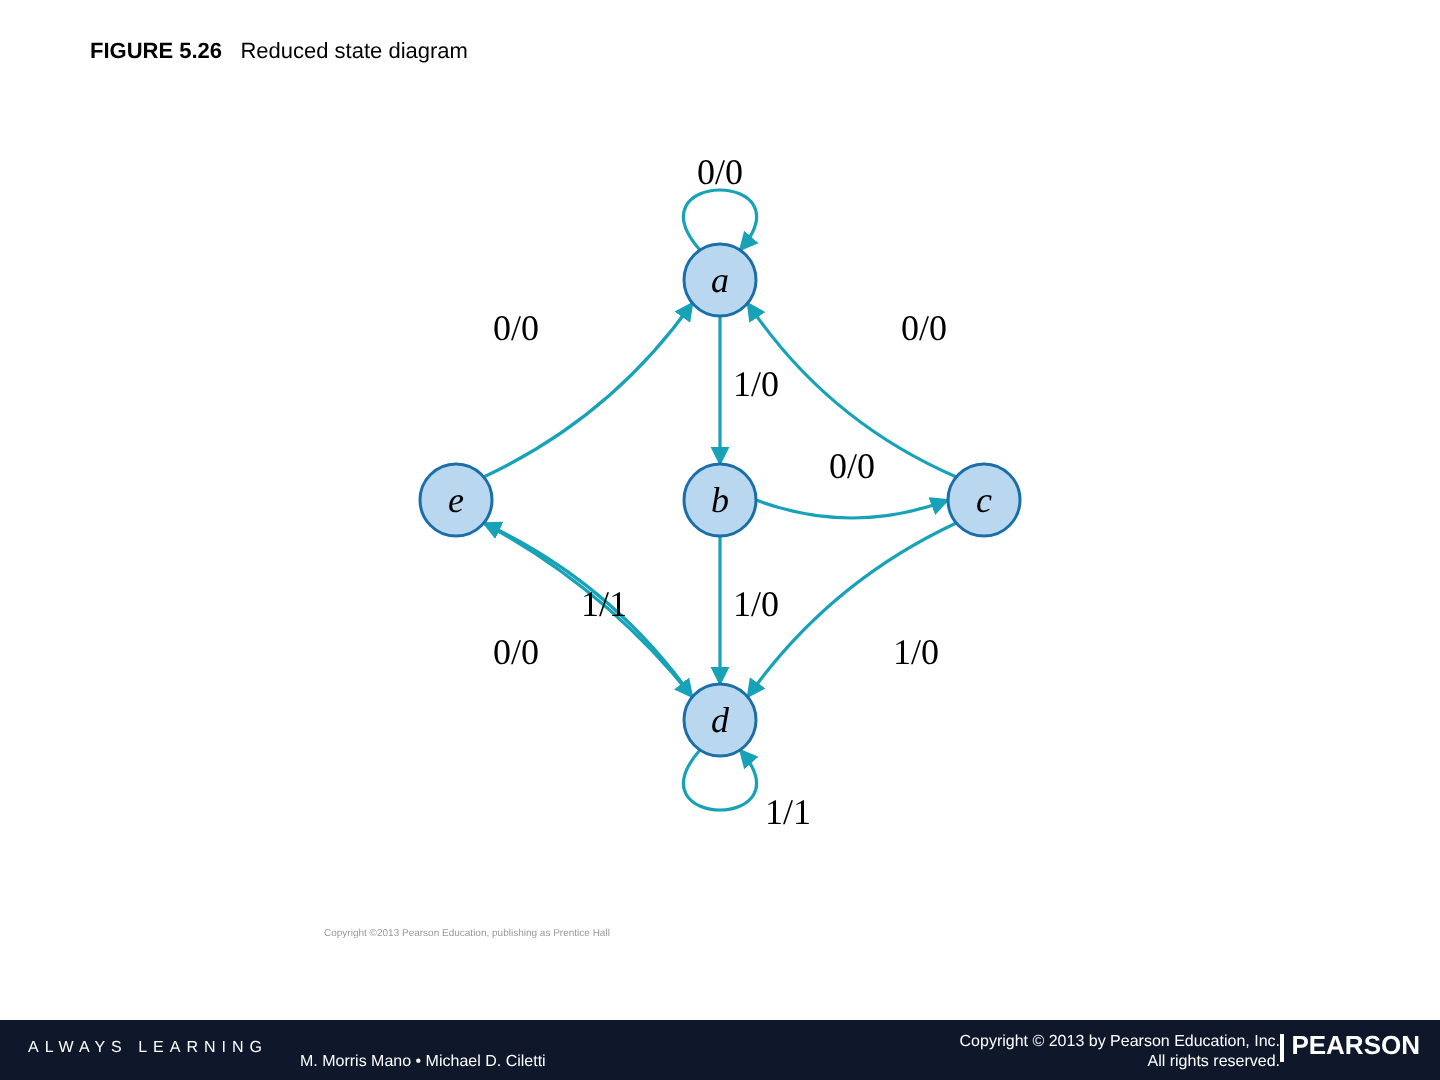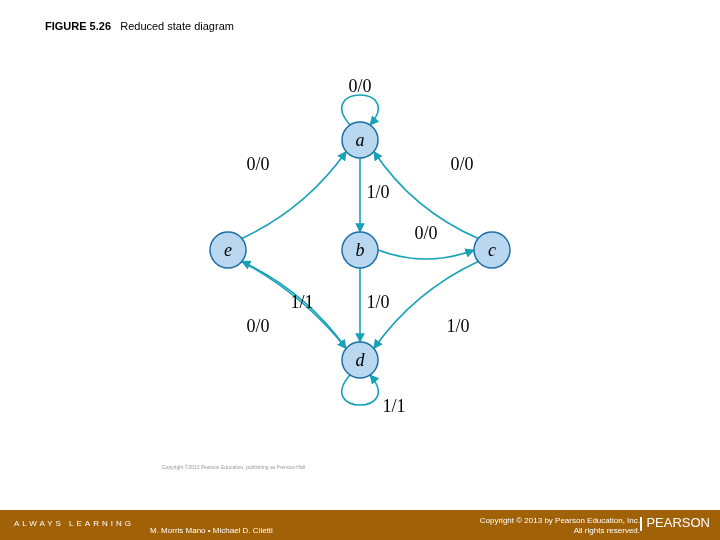--- a/index.html
+++ b/index.html
@@ -1,27 +1,27 @@
 <!DOCTYPE html>
 <html><head>
 <meta charset="utf-8">
 <style>
   html,body{margin:0;padding:0;width:720px;height:540px;background:#fff;font-family:Verdana,Geneva,sans-serif;color:#000;}
   .page{position:relative;width:720px;height:540px;}
   .caption{position:absolute;left:45px;top:20px;font-size:11px;}
   .caption .fnum{font-weight:bold;}
   .diagram{position:absolute;left:162px;top:50px;width:396px;height:420px;text-align:right;}
   .micro{position:absolute;left:0;bottom:0;font-size:5px;color:#999;}
-  .footer{position:absolute;left:0;bottom:0;width:720px;height:30px;background:#a16207;color:#fff;}
+  .footer{position:absolute;left:0;bottom:0;width:720px;height:30px;background:#0f172a;color:#fff;}
   .footer .always{position:absolute;left:14px;top:9px;font-size:8px;letter-spacing:3px;font-weight:300;}
   .footer .book{position:absolute;left:150px;top:6px;font-size:8px;font-style:italic;}
   .footer .authors{position:absolute;left:150px;top:16px;font-size:8px;}
   .footer .copy{position:absolute;right:80px;top:6px;font-size:8px;text-align:right;}
   .footer .rights{position:absolute;right:80px;top:16px;font-size:8px;text-align:right;}
-  .footer .pearson{position:absolute;right:10px;top:5px;font-size:13px;font-weight:normal;}
+  .footer .pearson{position:absolute;right:10px;top:5px;font-size:13px;font-weight:bold;}
   .footer .pearson .bar{display:inline-block;width:2px;height:14px;background:#fff;vertical-align:middle;margin-right:4px;}
 </style>
 </head>
 <body>
 <div class="page">
 
   <div class="caption">
     <span class="fnum">FIGURE 5.26</span>
     &nbsp;
     <span>Reduced state diagram</span>

